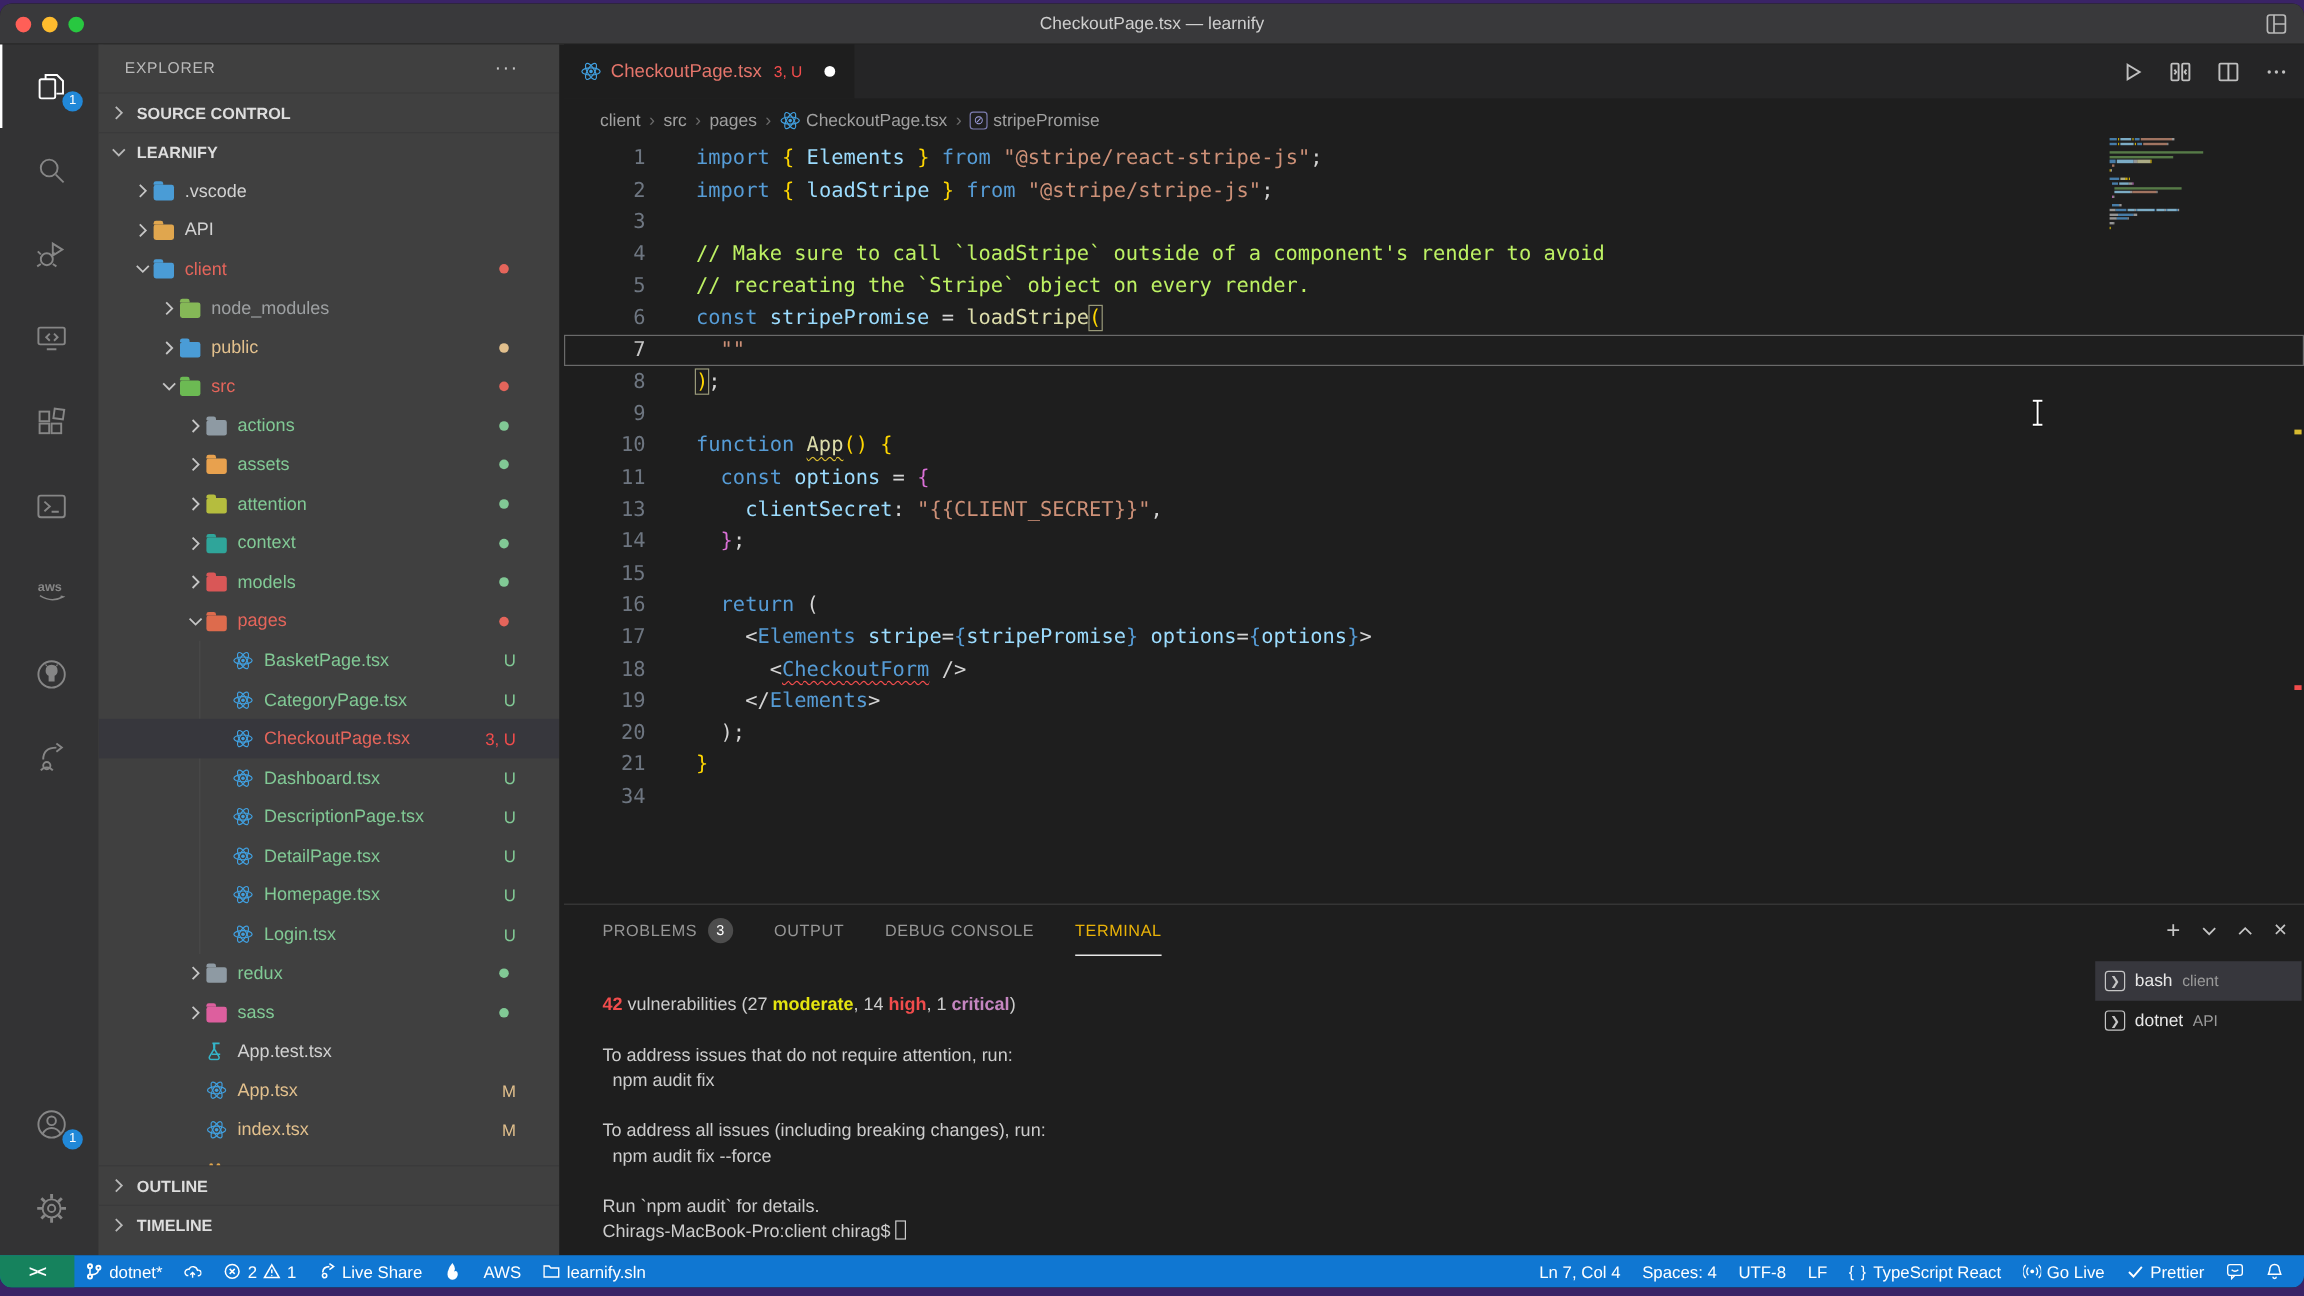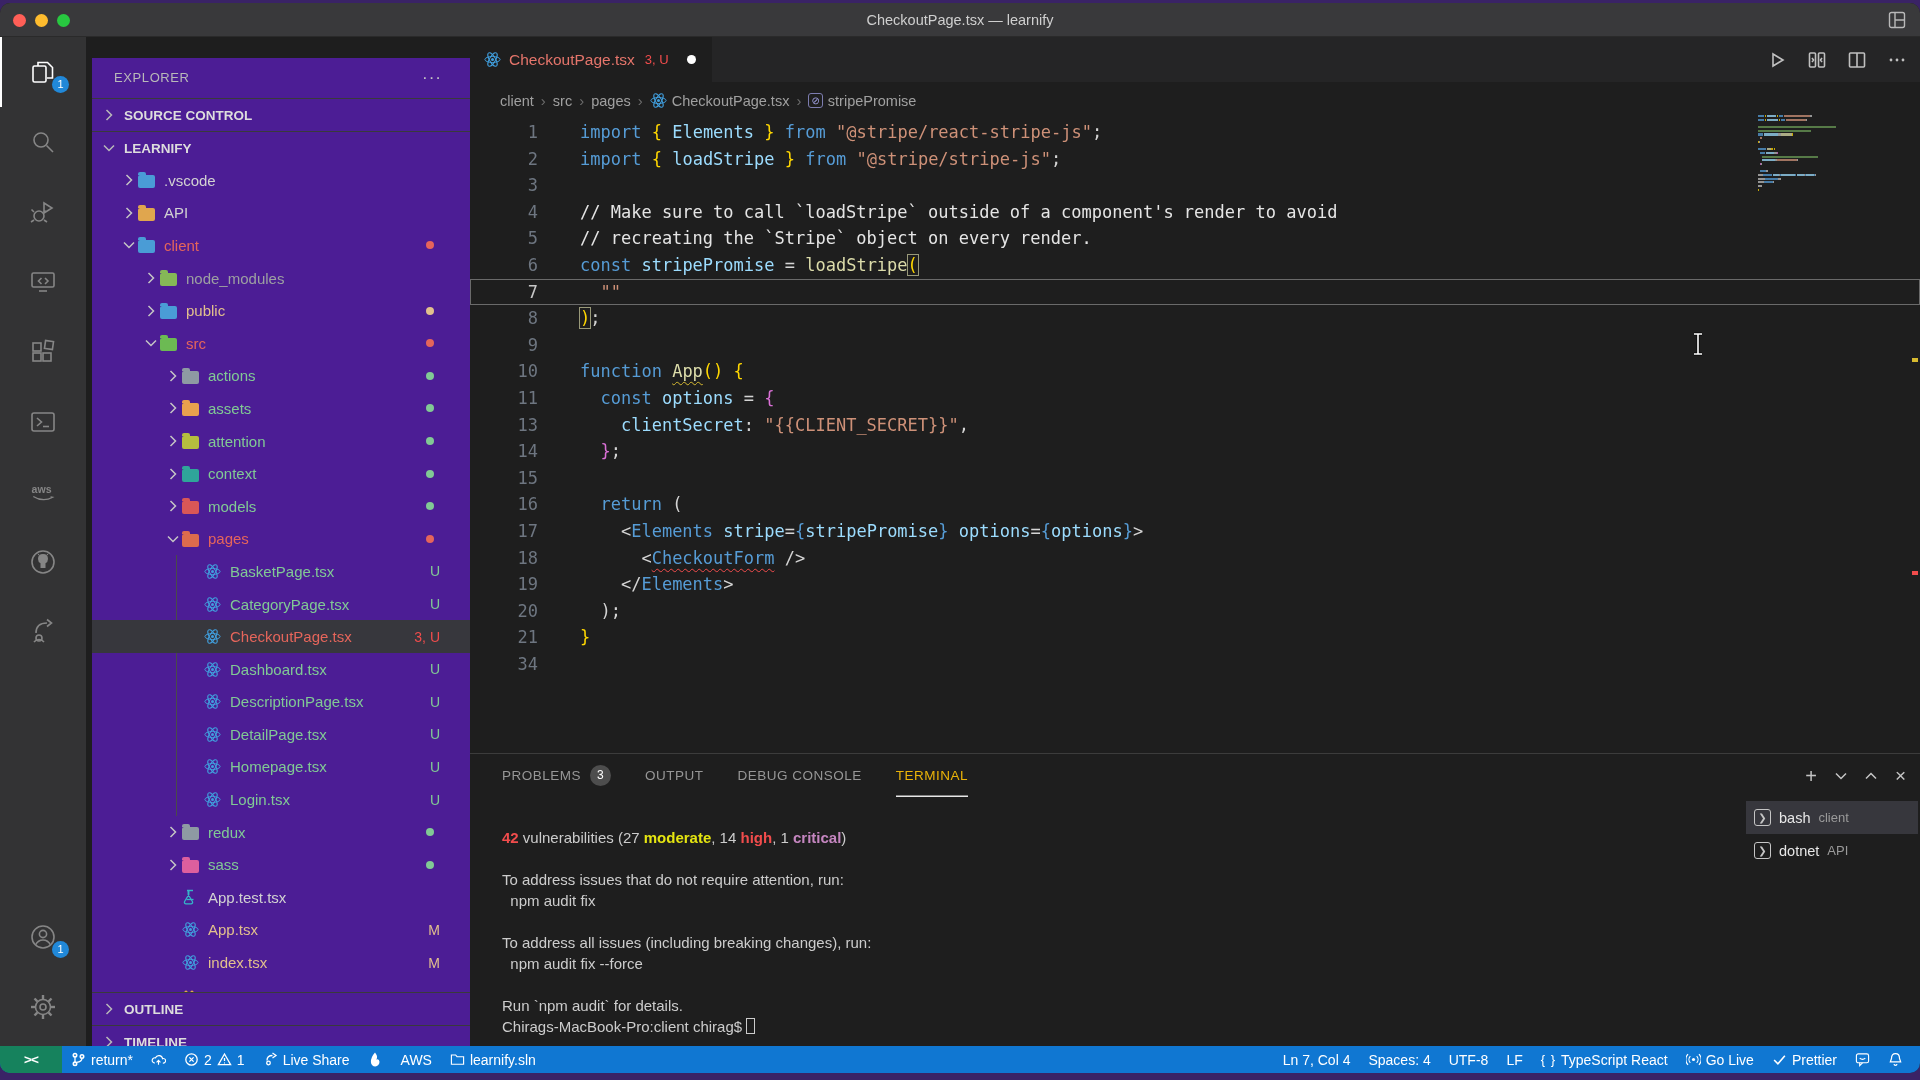--- a/index.html
+++ b/index.html
@@ -23,22 +23,22 @@
   .activitybar { position:absolute; top:34px; bottom:27px; left:0; width:86px; background:#333334; }
   .ab-item { position:relative; height:70px; display:flex; align-items:center; justify-content:center;
              color:#868686; cursor:pointer; }
   .ab-item.active { color:#ffffff; box-shadow:inset 2px 0 0 #ffffff; }
   .ab-item svg { width:30px; height:30px; }
   .ab-badge { position:absolute; right:17px; bottom:14px; min-width:17px; height:17px; border-radius:9px;
               background:#2188d8; color:#fff; font-size:11px; line-height:17px; text-align:center; padding:0 3px; }
   .ab-bottom { position:absolute; bottom:4px; left:0; width:86px; }
 
   
-  .sidebar { position:absolute; top:34px; bottom:27px; left:92px; width:384px; background:#4c1d95;
-             color:#cccccc; overflow:hidden;margin-top:21px; }
+  .sidebar { position:absolute; top:34px; bottom:27px; left:82px; width:384px; background:#404040;
+             color:#cccccc; overflow:hidden; }
   .sb-head { height:40px; padding:12px 0 0 22px; font-size:13px; letter-spacing:.6px; color:#b9b9b9; position:relative; }
   .sb-more { position:absolute; right:34px; top:10px; color:#c5c5c5; font-size:17px; letter-spacing:1px; cursor:pointer; }
   .sb-section { height:33px; display:flex; align-items:center; gap:6px; padding-left:8px;
                 font-weight:bold; font-size:13.5px; color:#dddddd; border-top:1px solid #3a3a3b; cursor:pointer; }
   .sb-section .chev { color:#b9b9b9; }
   .tree { height:828px; overflow:hidden; position:relative; }
   .row { height:32.6px; display:flex; align-items:center; cursor:pointer; position:relative; font-size:15px; }
   .row.selected { background:#37373d; }
   .chev { width:18px; display:flex; justify-content:center; align-items:center; flex:0 0 18px; color:#c5c5c5; }
   .ficon { width:24px; flex:0 0 24px; display:flex; align-items:center; }
@@ -69,21 +69,21 @@
   .bc-sym { border:1px solid #7d7db0; color:#9f9fe0; border-radius:3px; font-size:10px; padding:0 2px; line-height:13px; }
 
   .code { position:absolute; top:82px; left:0; right:0; bottom:0; font-family:"DejaVu Sans Mono", monospace;
           font-size:17px; line-height:26.6px; }
   .cline { display:flex; height:26.6px; white-space:pre; position:relative; }
   .cline.current { outline:1px solid #6a6a6a; outline-offset:-1px; }
   .gut { flex:0 0 68px; text-align:right; color:#6e7681; }
   .cline.current .gut { color:#c6c6c6; }
   .ctext { margin-left:42px; }
   .tk-kw{color:#569cd6} .tk-var{color:#9cdcfe} .tk-fn{color:#dcdcaa} .tk-str{color:#ce9178}
-  .tk-com{color:#e5e5e5} .tk-pun{color:#d4d4d4} .tk-by{color:#ffd700} .tk-bp{color:#da70d6}
+  .tk-com{color:#bef264} .tk-pun{color:#d4d4d4} .tk-by{color:#ffd700} .tk-bp{color:#da70d6}
   .tk-bybox{color:#ffd700; outline:1px solid rgba(220,220,170,.65);}
   .tk-fnwarn{color:#dcdcaa; text-decoration:underline wavy #d7ba30; text-decoration-thickness:1px; text-underline-offset:4px;}
   .tk-tagerr{color:#569cd6; text-decoration:underline wavy #f14c4c; text-decoration-thickness:1px; text-underline-offset:4px;}
 
   .minimap { position:absolute; top:78px; right:6px; width:156px; }
   .mm-line { height:2.1px; margin-bottom:1.6px; display:flex; }
   .mm-seg { height:2.1px; display:inline-block; }
   .ruler-mark { position:absolute; right:2px; width:6px; height:4px; }
 
   .mouse-cursor { position:absolute; left:1691px; top:329px; z-index:50; }
@@ -903,21 +903,21 @@
     <div class="st-left" id="st-left">
         <div class="st-item">
           <span style="display: flex; align-items: center;">
             <svg width="15" height="15" viewBox="0 0 15 15" fill="none" stroke="currentColor" stroke-width="1.6">
               <circle cx="4" cy="3.2" r="1.7"></circle>
               <circle cx="4" cy="11.8" r="1.7"></circle>
               <circle cx="11" cy="4.5" r="1.7"></circle>
               <path d="M4,5 v5 M11,6.2 q0,3.5 -5.5,4.2" stroke-width="1.3"></path>
             </svg>
           </span>
-          <span>return*</span>
+          <span>dotnet*</span>
         </div>
         <div class="st-item">
           <span style="display: flex; align-items: center;">
             <svg width="17" height="15" viewBox="0 0 17 15" fill="none" stroke="currentColor" stroke-width="1.6">
               <path d="M4.5,11.5 a3,3 0 1 1 .6,-5.9 a4.2,4.2 0 0 1 8,.9 a2.6,2.6 0 1 1 .3,5" stroke-width="1.3"></path>
               <path d="M8.5,13.5 v-5 m-2.2,2.2 l2.2,-2.2 2.2,2.2" stroke-width="1.3"></path>
             </svg>
           </span>
         </div>
         <div class="st-item">

